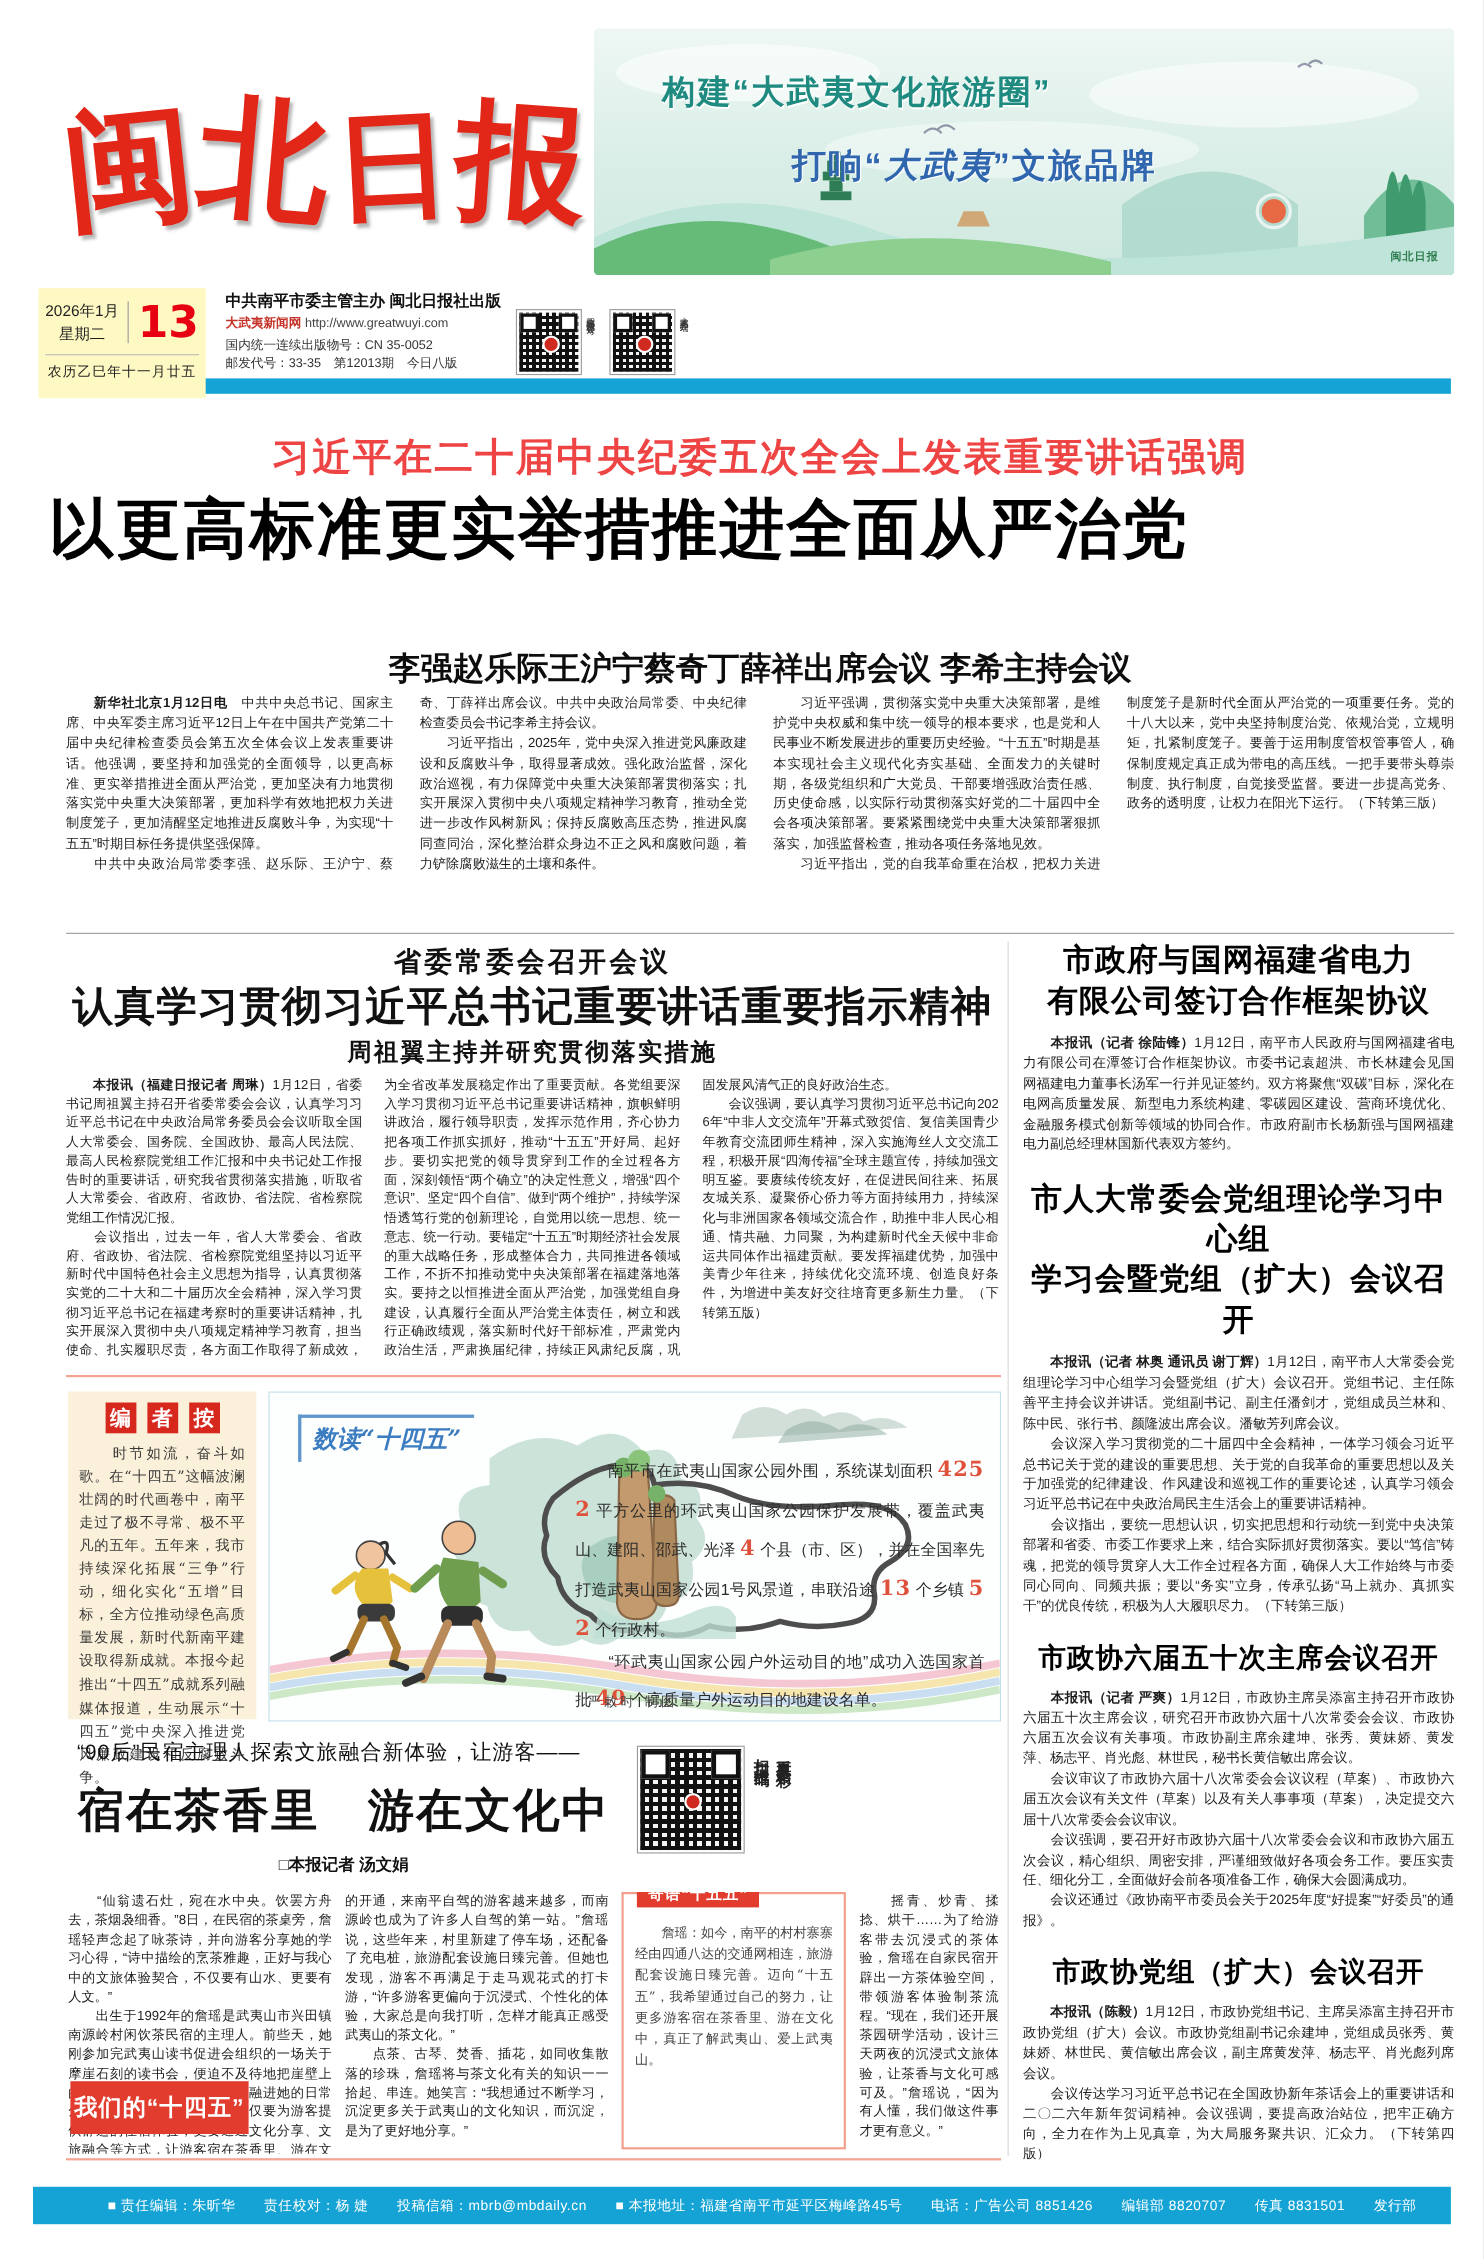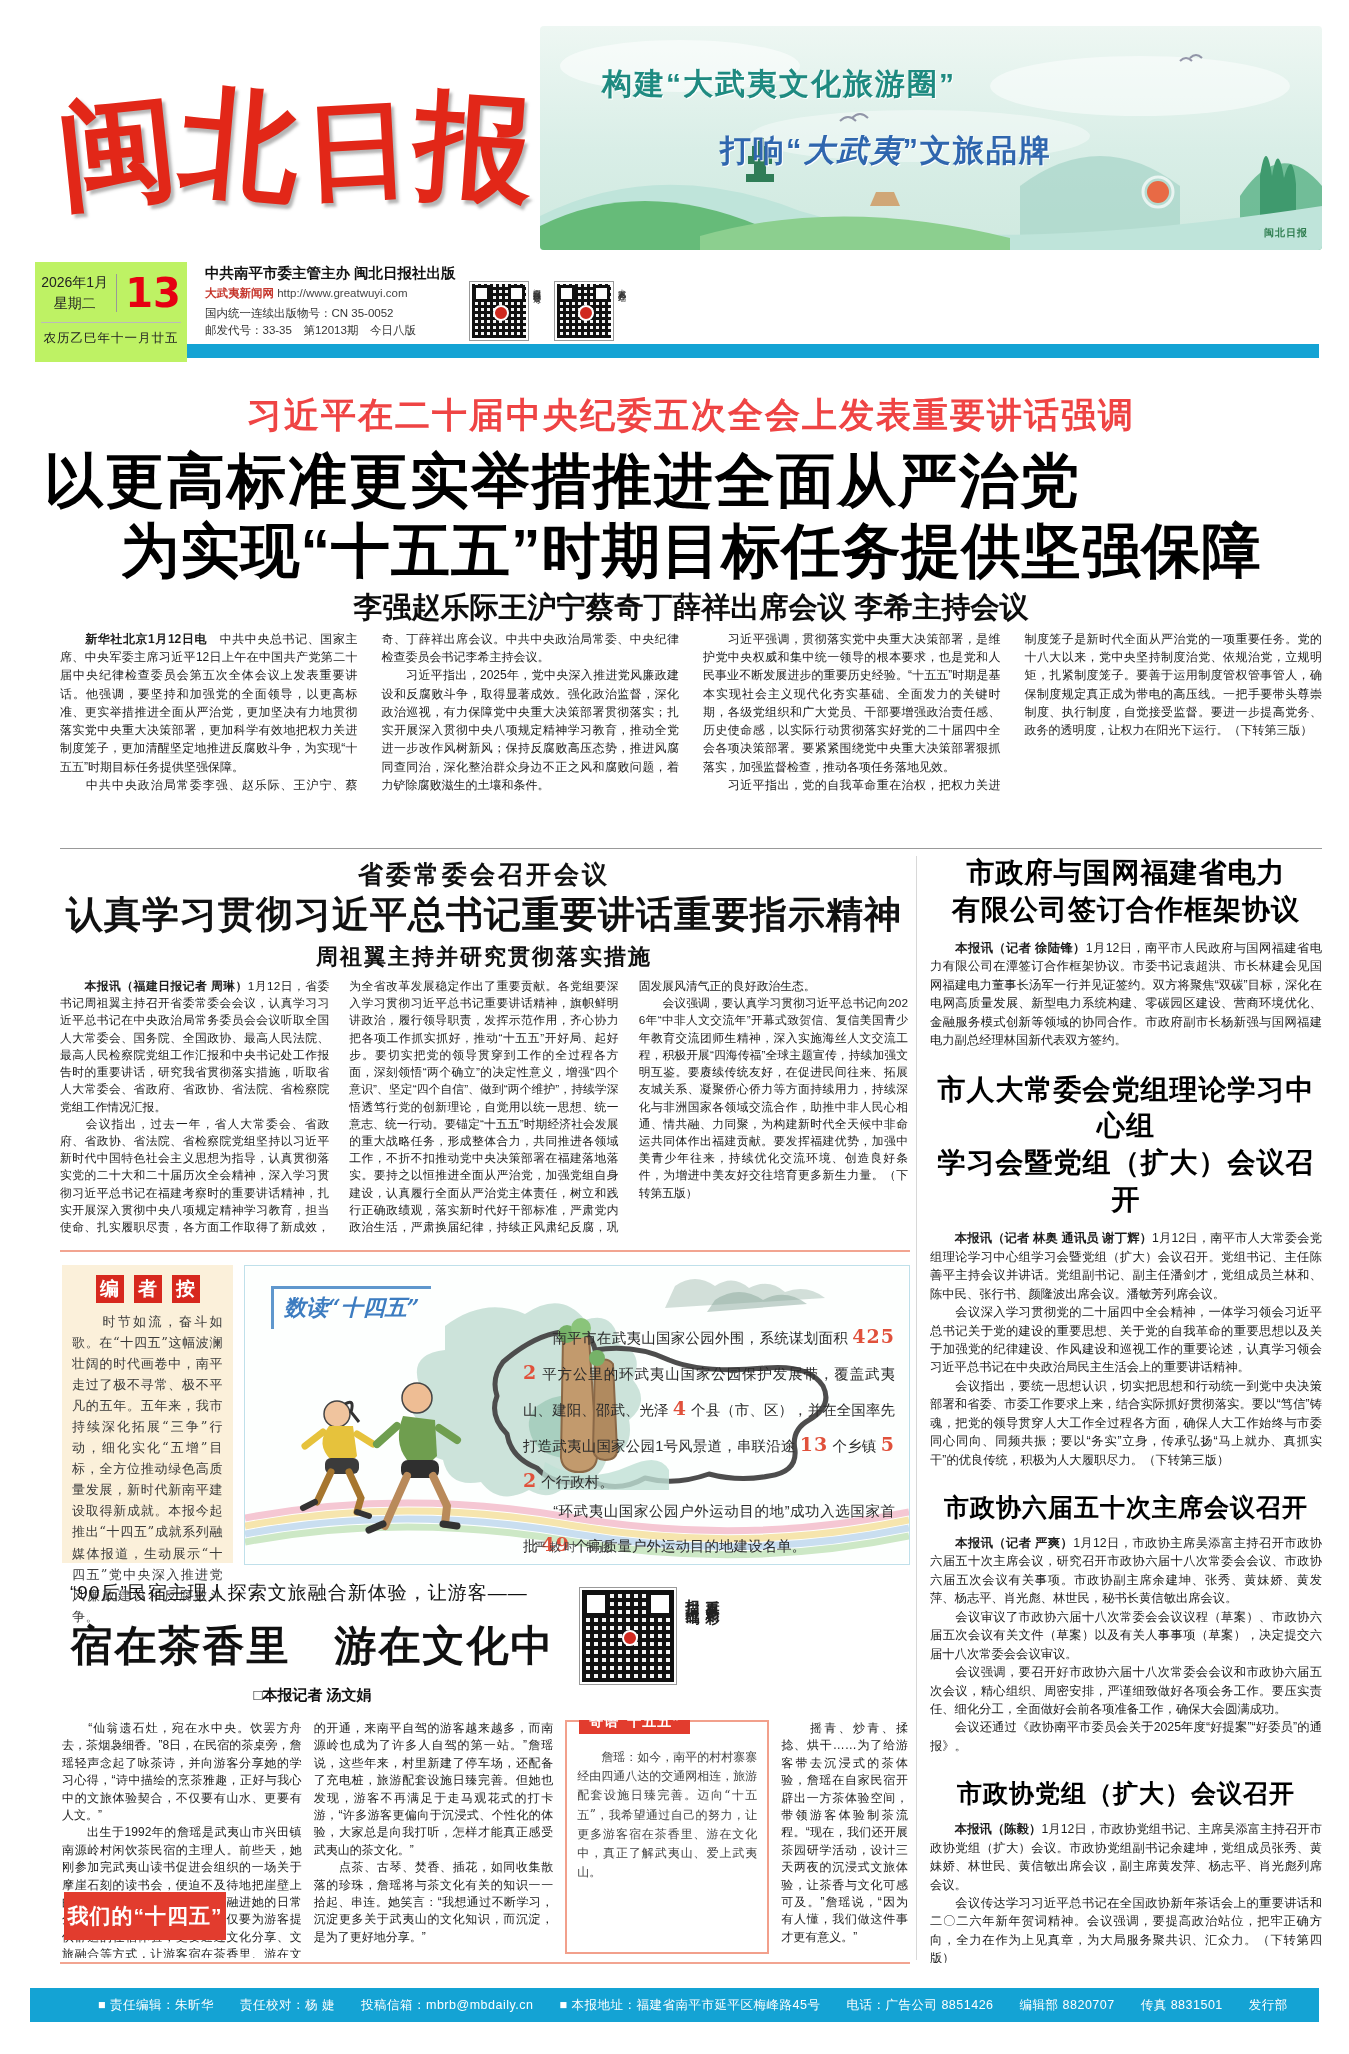--- a/index.html
+++ b/index.html
@@ -12,21 +12,21 @@
   
   .masthead{left:50px;top:38px;width:475px;height:218px;display:flex;align-items:center;justify-content:space-between;padding:0 8px;}
   .mast-ch{font-family:"DejaVu Serif","Liberation Serif",serif;font-weight:900;font-size:118px;color:#e22718;
            text-shadow:3px 4px 3px rgba(90,90,90,.45), -1px -1px 0 #fff;line-height:1;}
   .mast-ch:nth-child(1){transform:rotate(-6deg) translateY(4px);}
   .mast-ch:nth-child(2){transform:rotate(5deg) translateY(-2px);}
   .mast-ch:nth-child(3){transform:rotate(-3deg) translateY(3px);font-size:106px;}
   .mast-ch:nth-child(4){transform:rotate(4deg);}
 
   
-  .datebox{left:35px;top:262px;width:152px;height:100px;background:#bef264;z-index:3;padding:8px 6px 0 6px;box-sizing:border-box;text-align:center;}
+  .datebox{left:35px;top:262px;width:152px;height:100px;background:#fef9c3;z-index:3;padding:8px 6px 0 6px;box-sizing:border-box;text-align:center;}
   .datebox .row1{display:flex;align-items:center;justify-content:center;gap:8px;border-bottom:1px solid #bbb;padding-bottom:6px;}
   .d-left{font-size:14px;line-height:1.5;color:#222;}
   .d-sep{width:1px;height:38px;background:#999;}
   .d-num{font-size:40px;font-weight:900;color:#e60012;font-family:"DejaVu Sans","Liberation Sans",sans-serif;}
   .d-lunar{font-size:12.5px;margin-top:7px;color:#222;letter-spacing:1px;}
 
   
   .pubinfo{left:205px;top:264px;width:265px;}
   .pub1{font-size:14.5px;font-weight:bold;color:#111;}
   .pub2{font-size:11.5px;color:#444;margin-top:3px;}
@@ -198,21 +198,20 @@
     </svg>
     <div class="bn1">构建“大武夷文化旅游圈”</div>
     <div class="bn2"><span>打响“</span><span class="callig">大武夷</span><span>”文旅品牌</span></div>
     <div class="bnmark">闽北日报</div>
   </div>
 
   <div class="abs bluebar"></div>
 
   <div class="abs lead-kicker">习近平在二十届中央纪委五次全会上发表重要讲话强调</div>
   <div class="abs lead-h1">以更高标准更实举措推进全面从严治党</div>
-  <div class="abs lead-h2">为实现“十五五”时期目标任务提供坚强保障</div>
   <div class="abs lead-deck">李强赵乐际王沪宁蔡奇丁薛祥出席会议  李希主持会议</div>
   <div class="abs lead-body jtext"><span class="b">　　新华社北京1月12日电　</span><span>中共中央总书记、国家主席、中央军委主席习近平12日上午在中国共产党第二十届中央纪律检查委员会第五次全体会议上发表重要讲话。他强调，要坚持和加强党的全面领导，以更高标准、更实举措推进全面从严治党，更加坚决有力地贯彻落实党中央重大决策部署，更加科学有效地把权力关进制度笼子，更加清醒坚定地推进反腐败斗争，为实现“十五五”时期目标任务提供坚强保障。
 　　中共中央政治局常委李强、赵乐际、王沪宁、蔡奇、丁薛祥出席会议。中共中央政治局常委、中央纪律检查委员会书记李希主持会议。
 　　习近平指出，2025年，党中央深入推进党风廉政建设和反腐败斗争，取得显著成效。强化政治监督，深化政治巡视，有力保障党中央重大决策部署贯彻落实；扎实开展深入贯彻中央八项规定精神学习教育，推动全党进一步改作风树新风；保持反腐败高压态势，推进风腐同查同治，深化整治群众身边不正之风和腐败问题，着力铲除腐败滋生的土壤和条件。
 　　习近平强调，贯彻落实党中央重大决策部署，是维护党中央权威和集中统一领导的根本要求，也是党和人民事业不断发展进步的重要历史经验。“十五五”时期是基本实现社会主义现代化夯实基础、全面发力的关键时期，各级党组织和广大党员、干部要增强政治责任感、历史使命感，以实际行动贯彻落实好党的二十届四中全会各项决策部署。要紧紧围绕党中央重大决策部署狠抓落实，加强监督检查，推动各项任务落地见效。
 　　习近平指出，党的自我革命重在治权，把权力关进制度笼子是新时代全面从严治党的一项重要任务。党的十八大以来，党中央坚持制度治党、依规治党，立规明矩，扎紧制度笼子。要善于运用制度管权管事管人，确保制度规定真正成为带电的高压线。一把手要带头尊崇制度、执行制度，自觉接受监督。要进一步提高党务、政务的透明度，让权力在阳光下运行。（下转第三版）</span></div>
   <div class="abs rule-h"></div>
 
   <div class="abs prov-kicker">省委常委会召开会议</div>
   <div class="abs prov-h">认真学习贯彻习近平总书记重要讲话重要指示精神</div>

